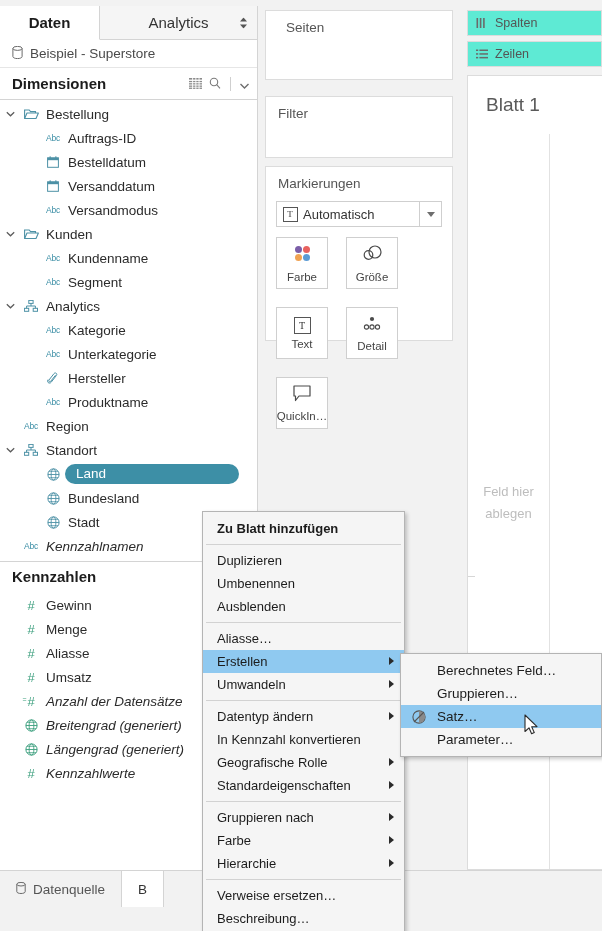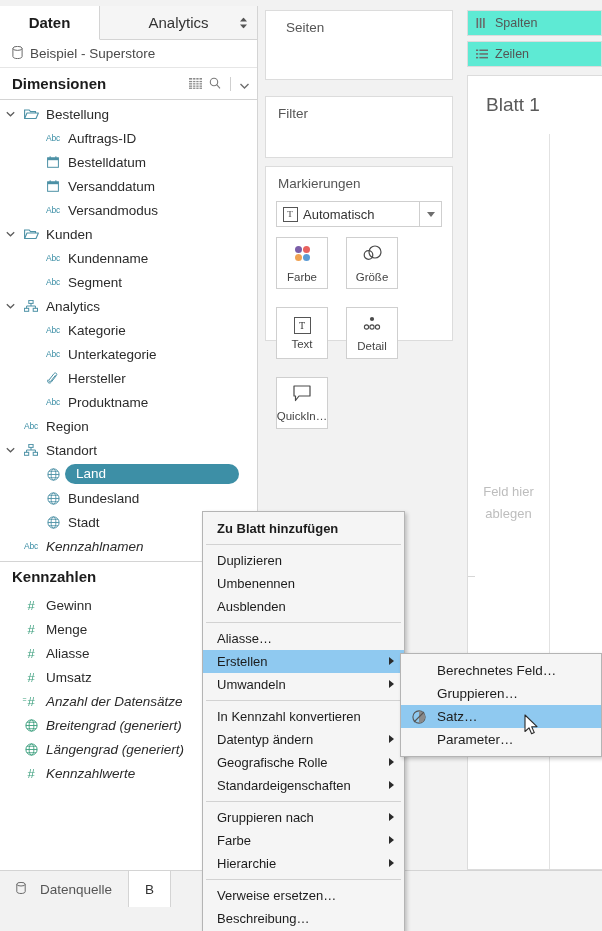--- a/index.html
+++ b/index.html
@@ -185,21 +185,21 @@
     position: absolute; left: 0; right: 0; bottom: 0; height: 1px; background: #dcdcdc;
   }
 
   
   .bottom-bar {
     position: absolute; left: 0; top: 870px; width: 602px; height: 61px;
     background: #f2f2f2; border-top: 1px solid #d4d4d4;
   }
   .bbar-row { display: flex; height: 36px; align-items: stretch; }
   .bbar-tab {
-    display: flex; align-items: center; gap: 14px;
+    display: flex; align-items: center; gap: 7px;
     padding: 0 16px; font-size: 13.5px; color: #555;
     background: #f2f2f2; border-right: 1px solid #d4d4d4;
   }
   .bbar-tab.active { background: #ffffff; color: #333; }
   .bbar-base { position: absolute; left: 0; top: 36px; width: 602px; height: 25px; background: #f2f2f2; }
 
   
   .ctx {
     position: absolute; left: 202px; top: 511px; width: 203px;
     background: #f5f5f5; border: 1px solid #b4b4b4;
@@ -758,27 +758,27 @@
           </svg></span>
       </div>
       <div class="ctx-item">
         <span>Umwandeln</span>
         <span class="arrow"><svg width="5" height="8" viewBox="0 0 5 8">
             <path d="M0 0 L5 4 L0 8 Z" fill="#2a2a2a"></path>
           </svg></span>
       </div>
       <div class="ctx-sep"></div>
       <div class="ctx-item">
-        <span>In Kennzahl konvertieren</span>
-      </div>
-      <div class="ctx-item">
         <span>Datentyp ändern</span>
         <span class="arrow"><svg width="5" height="8" viewBox="0 0 5 8">
             <path d="M0 0 L5 4 L0 8 Z" fill="#2a2a2a"></path>
           </svg></span>
+      </div>
+      <div class="ctx-item">
+        <span>In Kennzahl konvertieren</span>
       </div>
       <div class="ctx-item">
         <span>Geografische Rolle</span>
         <span class="arrow"><svg width="5" height="8" viewBox="0 0 5 8">
             <path d="M0 0 L5 4 L0 8 Z" fill="#2a2a2a"></path>
           </svg></span>
       </div>
       <div class="ctx-item">
         <span>Standardeigenschaften</span>
         <span class="arrow"><svg width="5" height="8" viewBox="0 0 5 8">

